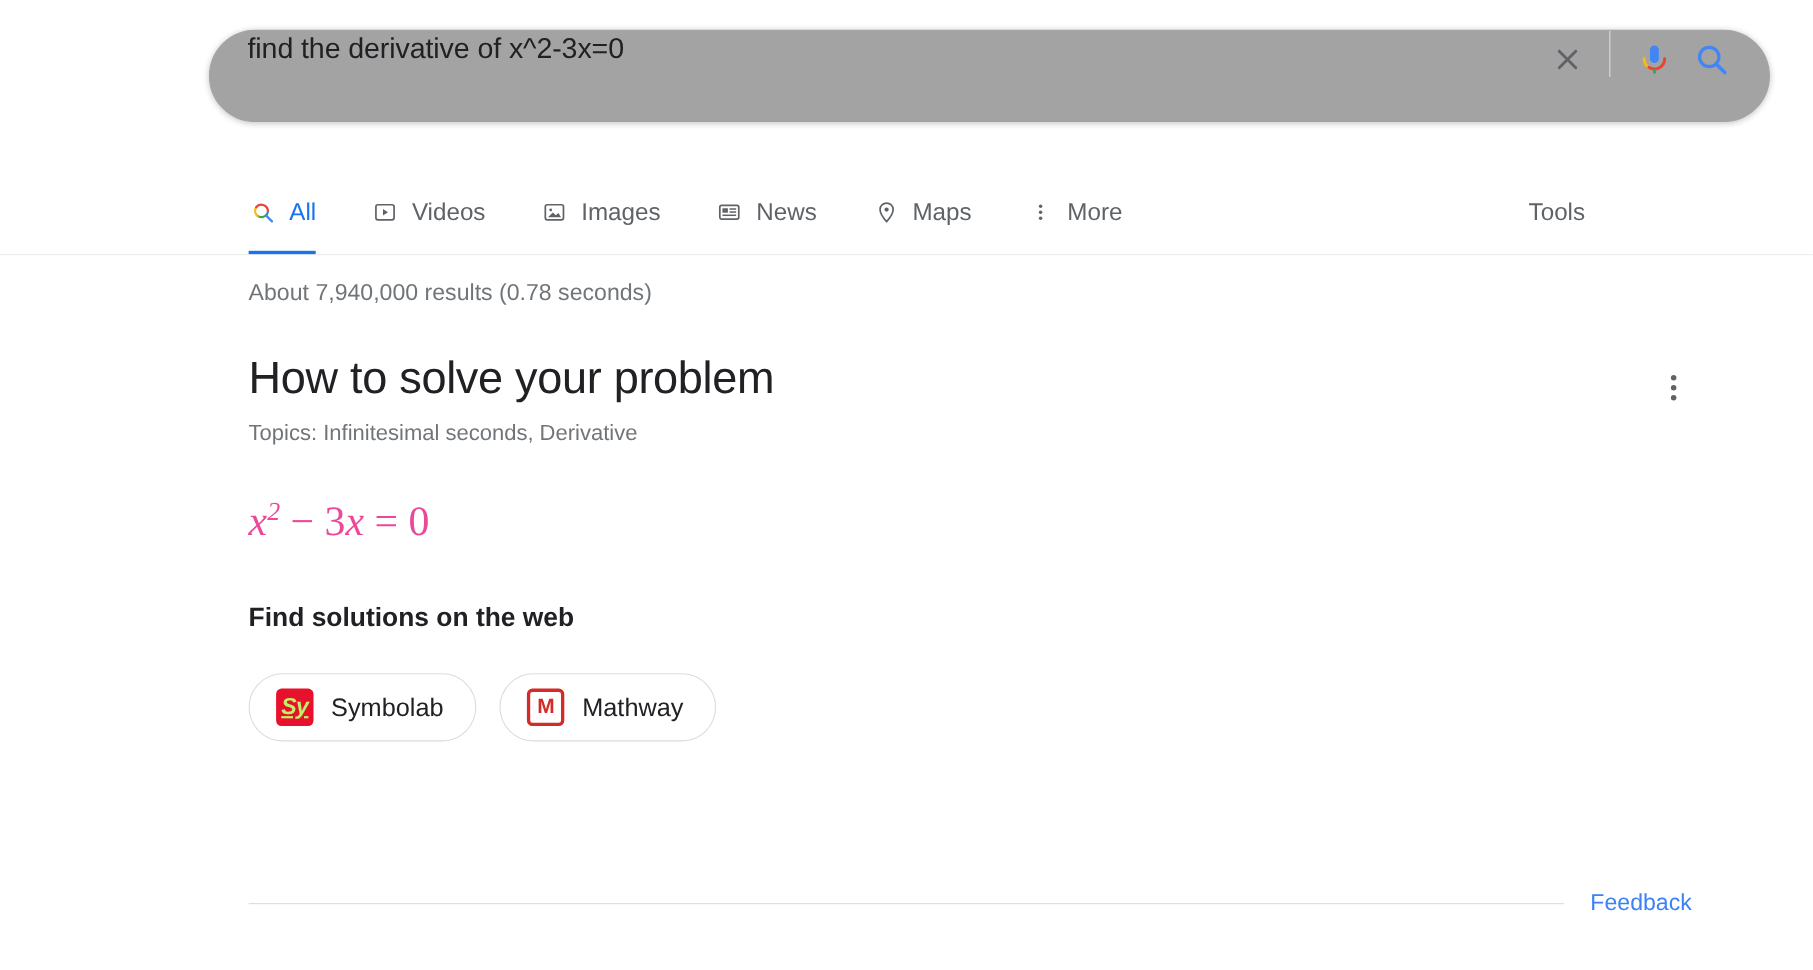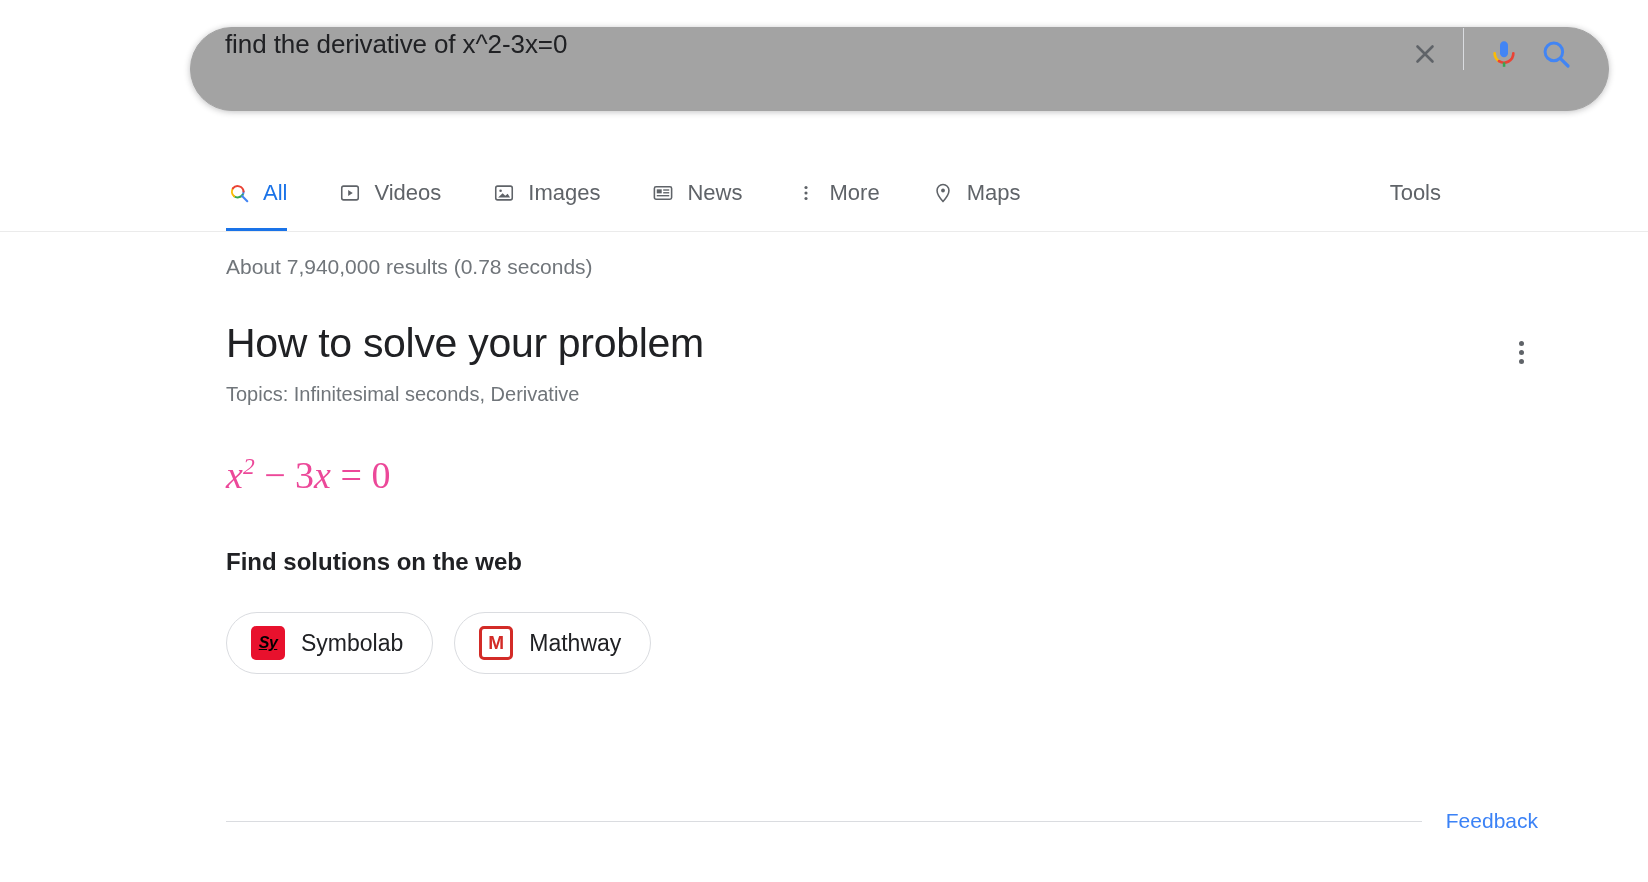--- a/index.html
+++ b/index.html
@@ -221,22 +221,22 @@
     width: 34px;
     height: 34px;
     border-radius: 5px;
     display: flex;
     align-items: center;
     justify-content: center;
     flex: none;
   }
   .logo-symbolab {
     background: #e8112d;
-    color: #000000;
-    font-size: 16px;
+    color: #bef264;
+    font-size: 21px;
     font-weight: bold;
     font-style: italic;
     letter-spacing: -0.5px;
     text-decoration: underline;
   }
   .logo-mathway {
     background: #ffffff;
     border: 3px solid #d32b27;
     color: #d32b27;
     font-size: 19px;
@@ -340,39 +340,39 @@
           <rect x="12.2" y="8" width="6.6" height="1.5" fill="#5f6368"></rect>
           <rect x="12.2" y="11" width="6.6" height="1.5" fill="#5f6368"></rect>
           <rect x="5.2" y="14.2" width="13.6" height="1.5" fill="#5f6368"></rect>
         </svg>
       </span>
       <span class="tab-label">News</span>
     </div>
 
     <div class="tab">
       <span class="tab-icon">
+        <svg width="22" height="22" viewBox="0 0 24 24">
+          <path d="M12 2.8c-3.6 0-6.5 2.9-6.5 6.5 0 4.9 6.5 11.9 6.5 11.9s6.5-7 6.5-11.9c0-3.6-2.9-6.5-6.5-6.5z" stroke="#5f6368" stroke-width="1.7" fill="none"></path>
+          <circle cx="12" cy="9.3" r="2.1" fill="#5f6368"></circle>
+        </svg>
+      </span>
+      <span class="tab-label">Maps</span>
+    </div>
+
+    <div class="tab">
+      <span class="tab-icon">
         <svg width="20" height="22" viewBox="0 0 24 24">
           <circle cx="12" cy="5.4" r="1.9" fill="#5f6368"></circle>
           <circle cx="12" cy="12" r="1.9" fill="#5f6368"></circle>
           <circle cx="12" cy="18.6" r="1.9" fill="#5f6368"></circle>
         </svg>
       </span>
       <span class="tab-label">More</span>
     </div>
 
-    <div class="tab">
-      <span class="tab-icon">
-        <svg width="22" height="22" viewBox="0 0 24 24">
-          <path d="M12 2.8c-3.6 0-6.5 2.9-6.5 6.5 0 4.9 6.5 11.9 6.5 11.9s6.5-7 6.5-11.9c0-3.6-2.9-6.5-6.5-6.5z" stroke="#5f6368" stroke-width="1.7" fill="none"></path>
-          <circle cx="12" cy="9.3" r="2.1" fill="#5f6368"></circle>
-        </svg>
-      </span>
-      <span class="tab-label">Maps</span>
-    </div>
-
     <div class="tools-btn">Tools</div>
   </div>
 </div>
 
 <div class="content">
 
   <div class="results-count">About 7,940,000 results (0.78 seconds)</div>
 
   <div class="panel">
 

